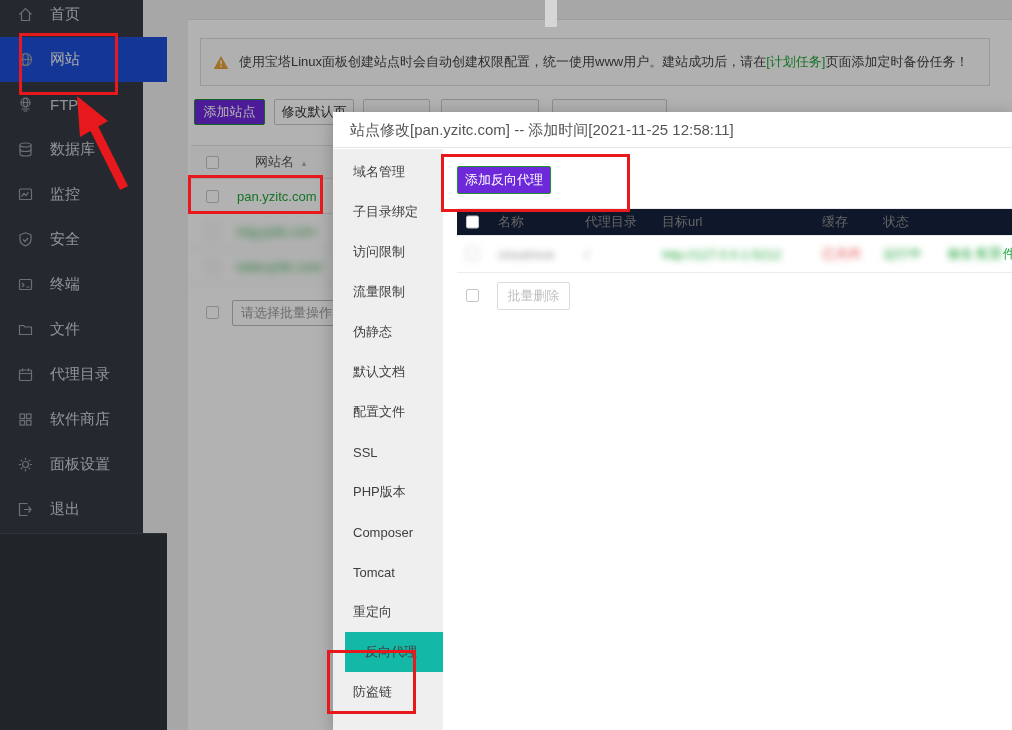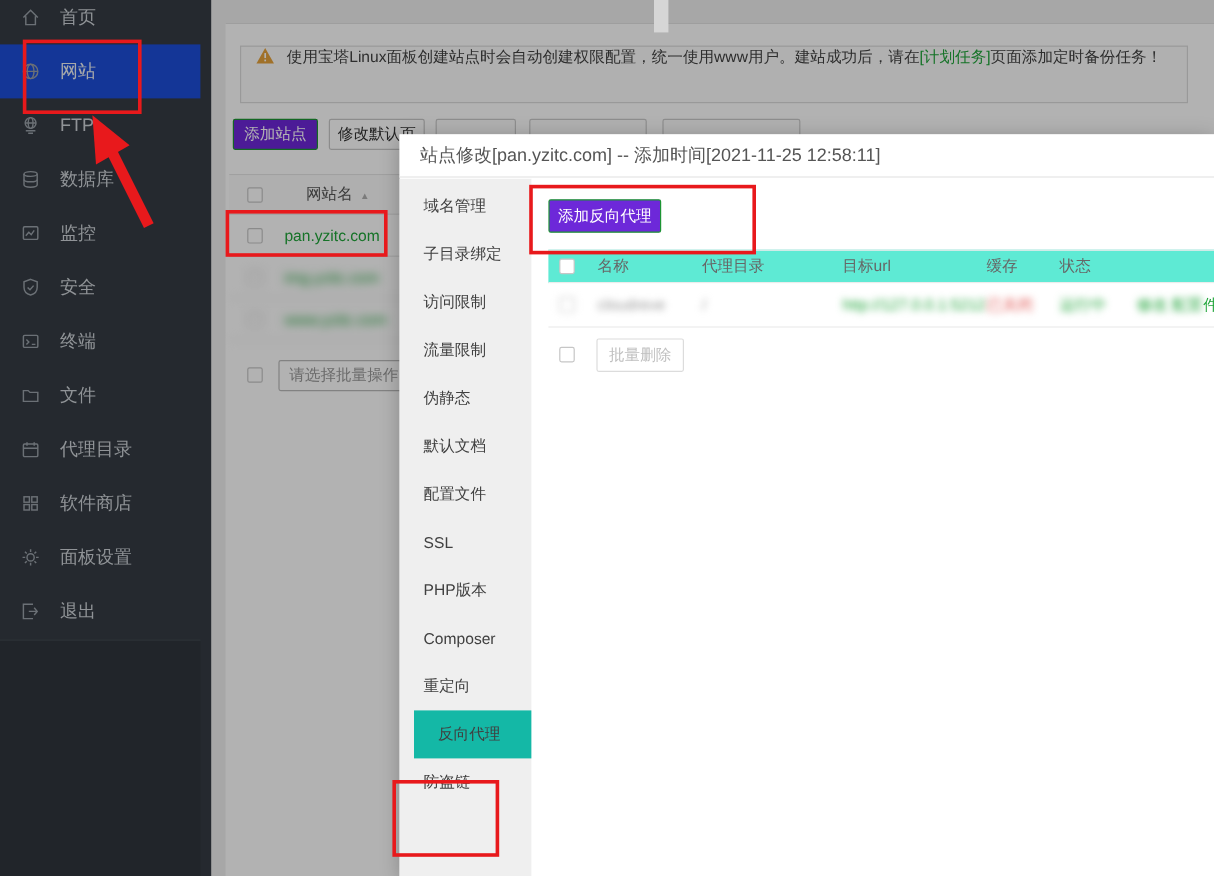--- a/index.html
+++ b/index.html
@@ -1,34 +1,34 @@
 <!DOCTYPE html>
 <html><head>
 <meta charset="utf-8">
 <style>
   * { margin:0; padding:0; box-sizing:border-box; }
   html,body { width:1012px; height:730px; overflow:hidden; }
   body { position:relative; font-family:"Liberation Sans","DejaVu Sans",sans-serif; background:#f0f0f0; }
   .abs { position:absolute; }
 
   
-  .sidebar { left:0; top:0; width:176px; height:730px; background:#363c44; z-index:1; }
+  .sidebar { left:0; top:0; width:143px; height:730px; background:#363c44; z-index:1; }
   .side-items { position:absolute; left:0; top:-8px; width:167px; }
   .side-item { position:relative; height:45px; display:flex; align-items:center; padding-left:17px; cursor:pointer; }
   .side-item.active { background:#1d4ed8; }
   .side-item .icn { width:17px; height:17px; display:inline-block; flex:0 0 17px; }
   .side-item .icn svg { width:17px; height:17px; stroke:#9aa1a9; fill:none; stroke-width:1.2; }
   .side-item .lbl { color:#ced3d8; font-size:15px; margin-left:16px; white-space:nowrap; }
   .side-item.active .lbl { color:#eef1f4; }
   .side-divider { position:absolute; left:0; top:533px; width:167px; height:1px; background:#434a52; }
   .side-bottom { position:absolute; left:0; top:534px; width:167px; height:196px; background:#30363d; }
 
   
   .main-card { left:188px; top:19px; width:824px; height:711px; background:#ffffff; border-top:1px solid #e3e3e3; z-index:1; }
-  .alert { left:200px; top:38px; width:790px; height:48px; background:#fdfdfd; border:1px solid #dcdcdc; display:flex; align-items:flex-start; padding-left:12px; z-index:2; }
+  .alert { left:200px; top:38px; width:790px; height:48px; background:#fdfdfd; border:1px solid #dcdcdc; display:flex; align-items:center; padding-left:12px; z-index:2; }
   .alert .w-icn { width:16px; height:15px; margin-right:10px; flex:0 0 16px; }
   .alert .txt { font-size:13px; color:#424242; }
   .alert .grn { color:#20a53a; }
 
   .btn { position:absolute; height:26px; font-size:13px; border-radius:2px; display:flex; align-items:center; justify-content:center; cursor:pointer; z-index:2; }
   .btn-green { background:#6d28d9; color:#fff; border:1px solid #1c9433; }
   .btn-plain { background:#ffffff; color:#333; border:1px solid #c9c9c9; }
   .btn-ghost { background:#fcfcfc; border:1px solid #cccccc; }
 
   .site-table { left:191px; top:145px; width:690px; z-index:2; border-top:1px solid #e6e6e6; background:#fff; }
@@ -52,25 +52,25 @@
   
   .modal { left:333px; top:112px; width:679px; height:618px; background:#ffffff; z-index:100; box-shadow:0 3px 16px rgba(0,0,0,0.25);padding-left:16px; }
   .modal-title { position:absolute; left:0; top:0; width:679px; height:36px; line-height:36px; padding-left:17px; font-size:15px; color:#555; border-bottom:1px solid #e5e5e5; background:#fff; }
   .modal-menu { position:absolute; left:0; top:37px; width:110px; height:581px; background:#efefef; padding-top:3px; }
   .mm-item { height:40px; display:flex; align-items:center; padding-left:20px; font-size:13px; color:#404040; cursor:pointer; }
   .mm-item.active { background:#14b8a6;margin-left:12px; }
   .modal-body { position:absolute; left:110px; top:37px; width:569px; height:581px; background:#fff; }
 
   .add-proxy { left:124px; top:54px; width:94px; height:28px; font-size:13px; }
   .p-table { position:absolute; left:124px; top:96px; width:555px; }
-  .pt-head { position:relative; height:28px; background:#5eead4; border-top:1px solid #ececec; border-bottom:1px solid #ececec; }
+  .pt-head { position:relative; height:28px; background:#0f172a; border-top:1px solid #ececec; border-bottom:1px solid #ececec; }
   .pt-row { position:relative; height:37px; border-bottom:1px solid #ececec; background:#fff; }
   .pt-cell { position:absolute; top:50%; transform:translateY(-50%); font-size:13px; white-space:nowrap; }
   .pt-head .pt-cell { color:#666; }
-  .c-cb { left:9px; } .c-name { left:41px; } .c-dir { left:128px; } .c-url { left:205px;margin-left:40px; } .c-cache { left:365px; } .c-status { left:426px; } .c-ops { left:490px; }
+  .c-cb { left:9px; } .c-name { left:41px; } .c-dir { left:128px; } .c-url { left:205px; } .c-cache { left:365px; } .c-status { left:426px; } .c-ops { left:490px; }
   .t-gray { color:#999; } .t-green { color:#20a53a; } .t-red { color:#e15653; }
   .batch-del-cb { position:absolute; left:133px; top:177px; }
   .batch-del-btn { left:164px; top:170px; width:73px; height:28px; background:#fff; border:1px solid #dcdcdc; color:#bfbfbf; }
 
   
   .redbox { position:absolute; border:3px solid #e8191c; z-index:200; pointer-events:none; }
   .anno-arrow { position:absolute; left:0; top:0; z-index:200; pointer-events:none; }
   .artifact { left:545px; top:0; width:12px; height:27px; background:#d6d6d6; z-index:60; }
 </style>
 </head>
@@ -233,20 +233,21 @@
     <div class="mm-item">域名管理</div>
     <div class="mm-item">子目录绑定</div>
     <div class="mm-item">访问限制</div>
     <div class="mm-item">流量限制</div>
     <div class="mm-item">伪静态</div>
     <div class="mm-item">默认文档</div>
     <div class="mm-item">配置文件</div>
     <div class="mm-item">SSL</div>
     <div class="mm-item">PHP版本</div>
     <div class="mm-item">Composer</div>
+    <div class="mm-item">Tomcat</div>
     <div class="mm-item">重定向</div>
     <div class="mm-item active">反向代理</div>
     <div class="mm-item">防盗链</div>
   </div>
 
   <div class="modal-body"></div>
 
   <div class="btn btn-green add-proxy">添加反向代理</div>
 
   <div class="p-table">

